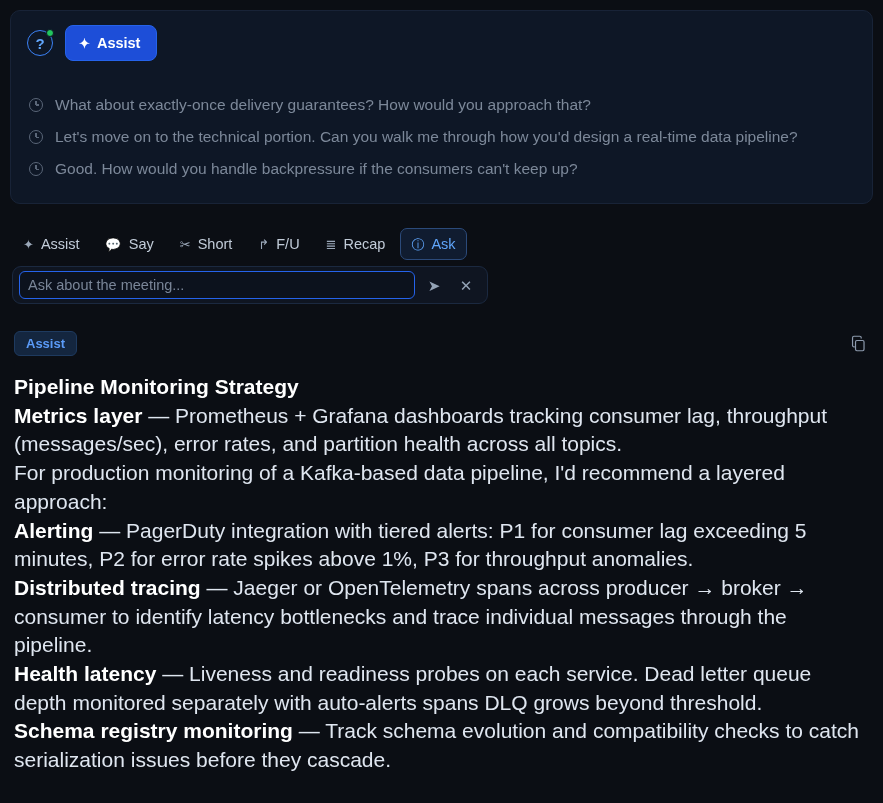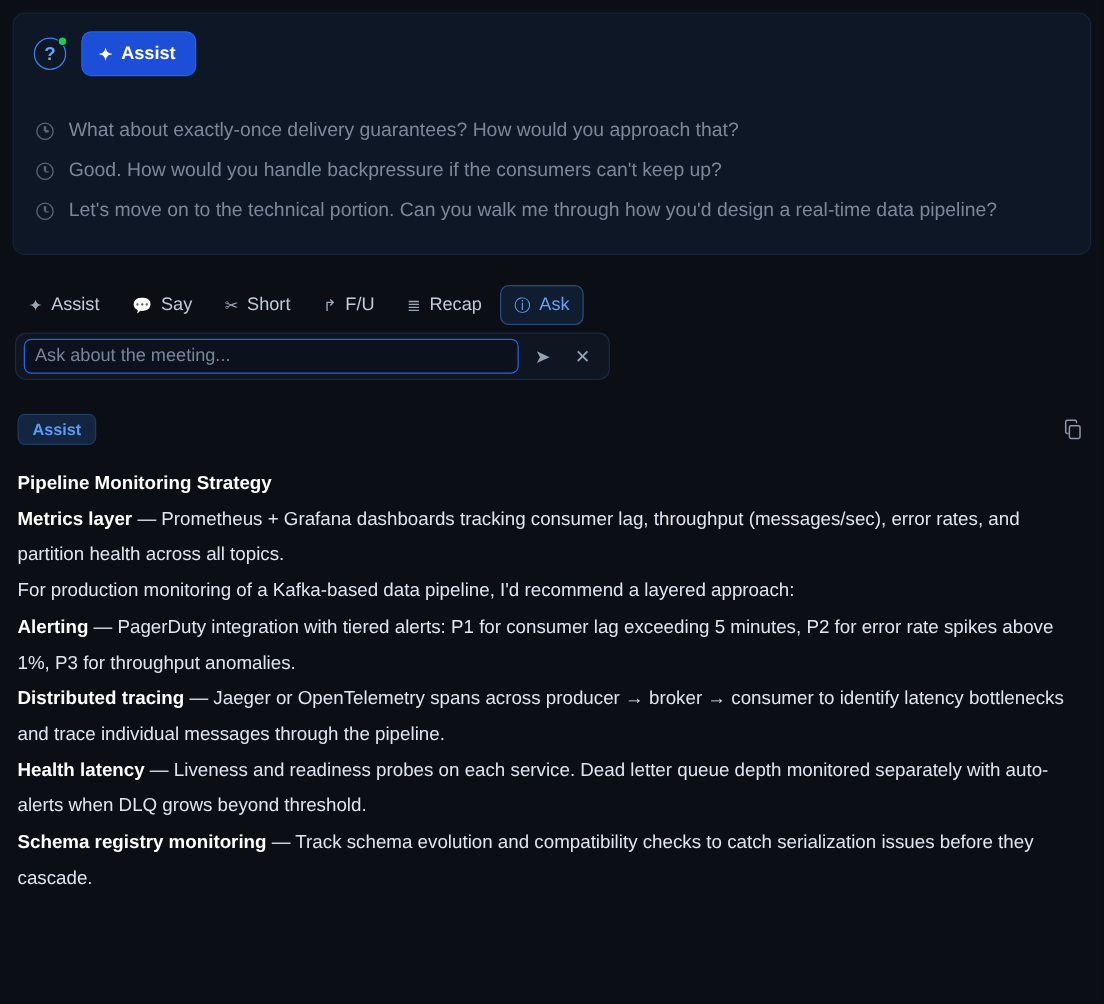--- a/index.html
+++ b/index.html
@@ -192,21 +192,21 @@
     cursor: pointer;
     display: flex; align-items: center; justify-content: center;
   }
   .copy-icon svg { display: block; }
 
   .answer-body {
     position: absolute;
     left: 14px; top: 373px;
     width: 852px;
     color: #dfe6f0;
-    font-size: 15px;
+    font-size: 21px;
     line-height: 28.7px;
   }
   .answer-body p { margin: 0; }
   .answer-body .h { font-weight: 700; color: #ffffff; }
   .answer-body .lbl { font-weight: 700; color: #ffffff; }
 </style>
 </head>
 <body>
 
 <div id="app">
@@ -222,25 +222,25 @@
         <span>Assist</span>
       </div>
     </div>
     <div class="q-history">
       <div class="q-prev">
         <span class="clock"></span>
         <span>What about exactly-once delivery guarantees? How would you approach that?</span>
       </div>
       <div class="q-prev">
         <span class="clock"></span>
-        <span>Good. How would you handle backpressure if the consumers can't keep up?</span>
+        <span>Let's move on to the technical portion. Can you walk me through how you'd design a real-time data pipeline?</span>
       </div>
       <div class="q-prev">
         <span class="clock"></span>
-        <span>Let's move on to the technical portion. Can you walk me through how you'd design a real-time data pipeline?</span>
+        <span>Good. How would you handle backpressure if the consumers can't keep up?</span>
       </div>
     </div>
   </div>
 
   <div class="toolbar">
     <div class="tool">
       <span class="gi">✦</span>
       <span>Assist</span>
     </div>
     <div class="tool">
@@ -281,17 +281,17 @@
     </span>
   </div>
 
   <div class="answer-body">
     <p class="h">Pipeline Monitoring Strategy</p>
     <p><span class="lbl">Metrics layer</span><span> — Prometheus + Grafana dashboards tracking consumer lag, throughput (messages/sec), error rates, and partition health across all topics.</span></p>
 
     <p>For production monitoring of a Kafka-based data pipeline, I'd recommend a layered approach:</p>
     <p><span class="lbl">Alerting</span><span> — PagerDuty integration with tiered alerts: P1 for consumer lag exceeding 5 minutes, P2 for error rate spikes above 1%, P3 for throughput anomalies.</span></p>
     <p><span class="lbl">Distributed tracing</span><span> — Jaeger or OpenTelemetry spans across producer → broker → consumer to identify latency bottlenecks and trace individual messages through the pipeline.</span></p>
-    <p><span class="lbl">Health latency</span><span> — Liveness and readiness probes on each service. Dead letter queue depth monitored separately with auto-alerts when DLQ grows beyond threshold.</span></p>
+    <p><span class="lbl">Health latency</span><span> — Liveness and readiness probes on each service. Dead letter queue depth monitored separately with auto-alerts spans DLQ grows beyond threshold.</span></p>
     <p><span class="lbl">Schema registry monitoring</span><span> — Track schema evolution and compatibility checks to catch serialization issues before they cascade.</span></p>
   </div>
 
 </div>
 
 </body></html>

